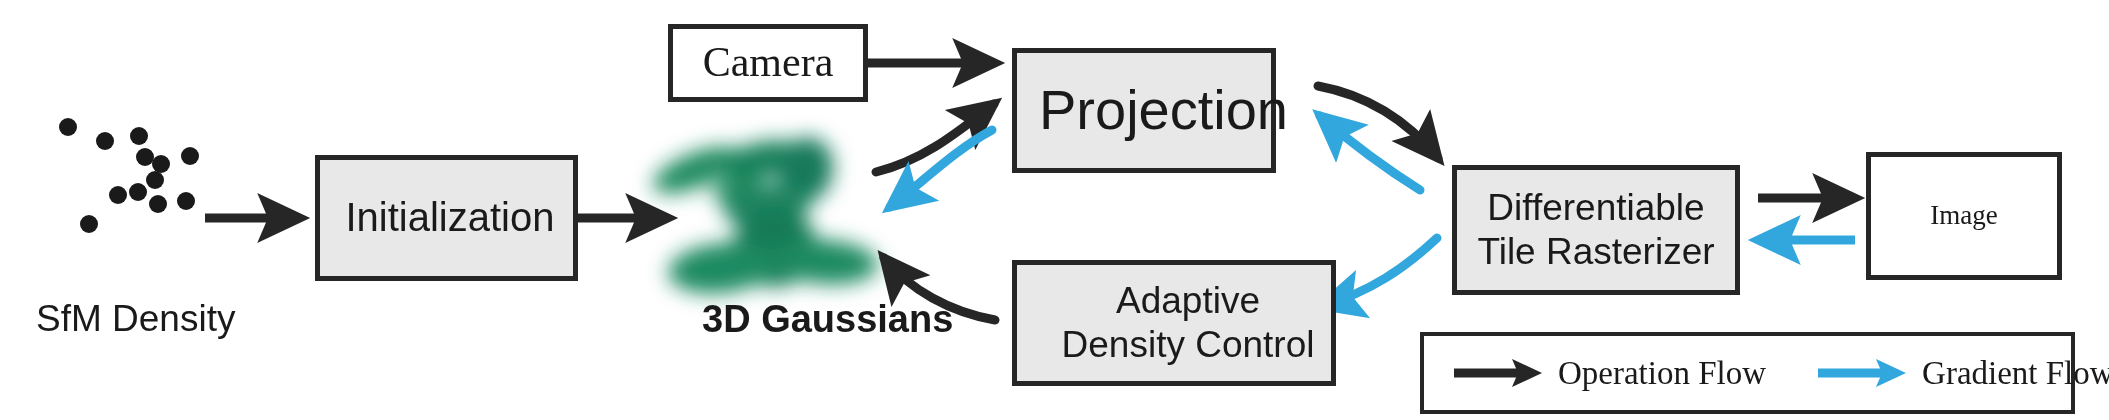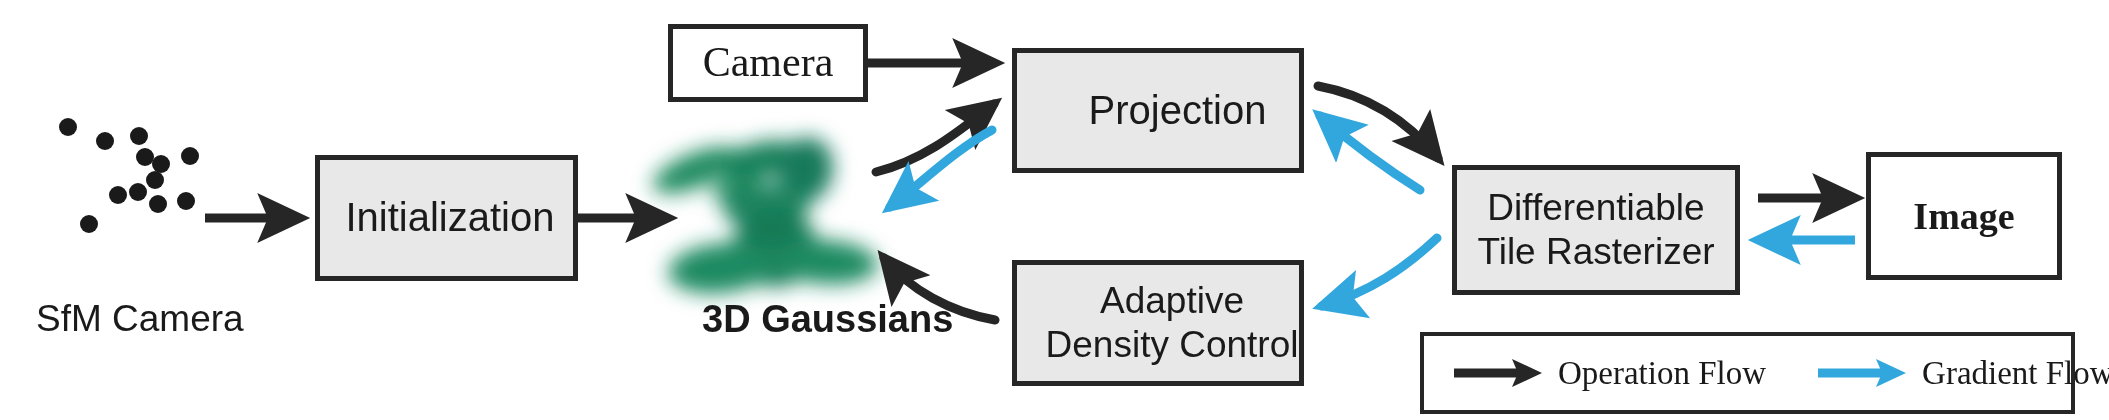--- a/index.html
+++ b/index.html
@@ -160,47 +160,47 @@
 
     <path d="M 1420 190 C 1388 170 1348 140 1320 116" fill="none" stroke="#32a7dd" stroke-width="9" stroke-linecap="round" marker-end="url(#mk-blue)"></path>
 
     <path d="M 1437 238 C 1405 268 1370 292 1322 306" fill="none" stroke="#32a7dd" stroke-width="9" stroke-linecap="round" marker-end="url(#mk-blue)"></path>
 
     <line x1="1758" y1="198" x2="1855" y2="198" stroke="#262626" stroke-width="9" marker-end="url(#mk-black)"></line>
 
     <line x1="1855" y1="240" x2="1758" y2="240" stroke="#32a7dd" stroke-width="9" marker-end="url(#mk-blue)"></line>
   </svg>
 
-  <div class="caption" id="cap-sfm">SfM Camera</div>
+  <div class="caption" id="cap-sfm">SfM Density</div>
 
   <div class="caption" id="cap-gauss">3D Gaussians</div>
 
   <div class="node node-filled" id="box-initialization" style="left:315px; top:155px; width:263px; height:126px; font-size:40px;padding-left:7px;">
     <span class="node-label">Initialization</span>
   </div>
 
   <div class="node node-outline" id="box-camera" style="left:668px; top:24px; width:200px; height:78px; font-size:42px; border-width:5px;">
     <span class="node-label">Camera</span>
   </div>
 
-  <div class="node node-filled" id="box-projection" style="left:1012px; top:48px; width:292px; height:125px; font-size:40px;padding-left:39px;">
+  <div class="node node-filled" id="box-projection" style="left:1012px; top:48px; width:264px; height:125px; font-size:56px;padding-left:39px;">
     <span class="node-label">Projection</span>
   </div>
 
-  <div class="node node-filled" id="box-adaptive-density-control" style="left:1012px; top:260px; width:292px; height:126px; font-size:37px;padding-left:28px;">
+  <div class="node node-filled" id="box-adaptive-density-control" style="left:1012px; top:260px; width:324px; height:126px; font-size:37px;padding-left:28px;">
     <span class="node-label">Adaptive
 Density Control</span>
   </div>
 
   <div class="node node-filled" id="box-rasterizer" style="left:1452px; top:153px; width:288px; height:130px; font-size:37px;margin-top:12px;">
     <span class="node-label">Differentiable
 Tile Rasterizer</span>
   </div>
 
-  <div class="node node-outline" id="box-image" style="left:1866px; top:152px; width:196px; height:128px; font-size:38px;font-weight:bold;">
+  <div class="node node-outline" id="box-image" style="left:1866px; top:152px; width:196px; height:128px; font-size:27px;">
     <span class="node-label">Image</span>
   </div>
 
   <div id="legend">
     <div class="legend-entry" style="margin-left:28px;">
       <svg class="legend-arrow" width="92" height="34" viewBox="0 0 92 34">
         <line x1="2" y1="17" x2="66" y2="17" stroke="#262626" stroke-width="9"></line>
         <path d="M 60 3 L 90 17 L 60 31 L 66 17 Z" fill="#262626"></path>
       </svg>
       <span class="legend-text" style="margin-left:14px;">Operation Flow</span>

